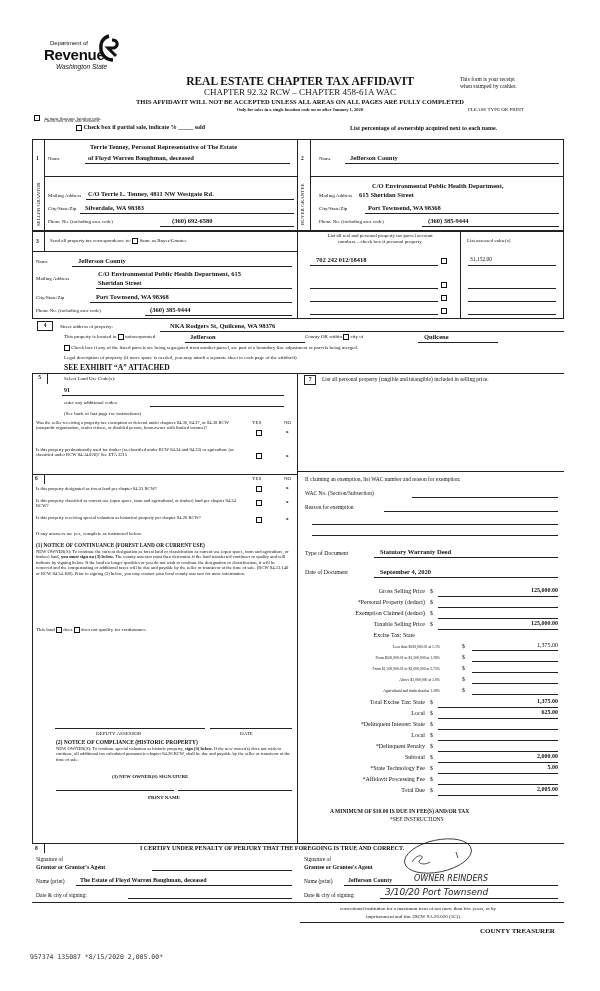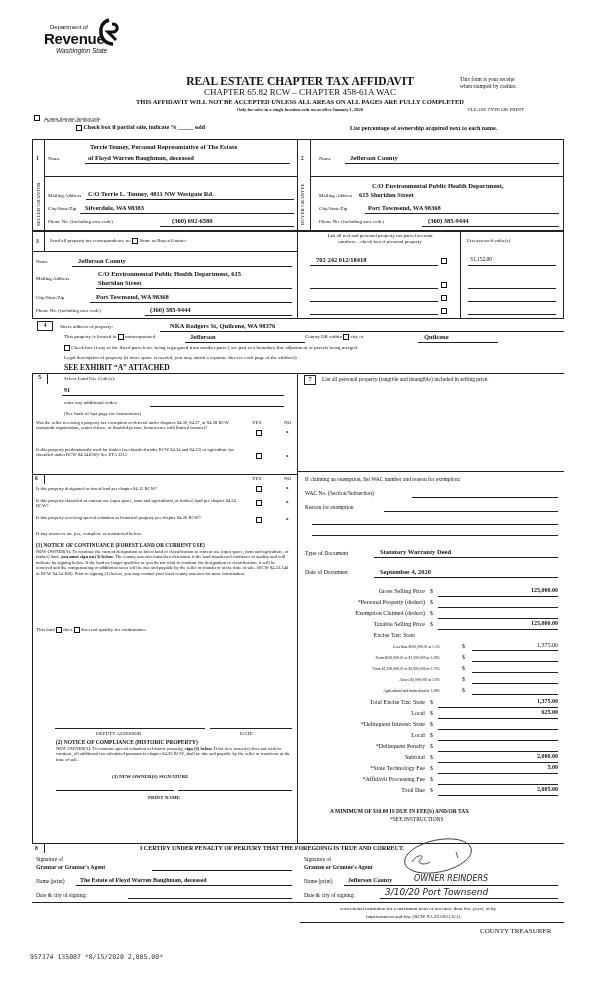--- a/index.html
+++ b/index.html
@@ -1,18 +1,18 @@
 <!DOCTYPE html>
 <html><head>
 <meta charset="utf-8">
 <style>
   * { box-sizing: border-box; margin: 0; padding: 0; }
   body { width: 600px; height: 991px; background: #fff; font-family: "Liberation Serif", serif; color: #111; position: relative; overflow: hidden; }
   .abs { position: absolute; }
-  .logo { left: 40px; top: 16px; width: 90px; height: 45px; }
+  .logo { left: 40px; top: 32px; width: 90px; height: 45px; }
   .logo .dept { position: absolute; left: 10px; top: 8px; font-family: "Liberation Sans", sans-serif; font-size: 6px; }
   .logo .rev { position: absolute; left: 4px; top: 14px; font-family: "Liberation Sans", sans-serif; font-size: 15px; font-weight: bold; letter-spacing: -0.3px; }
   .logo .wa { position: absolute; left: 16px; top: 31px; font-family: "Liberation Sans", sans-serif; font-size: 6.5px; font-style: italic; }
   .logo .mark { position: absolute; left: 58px; top: 2px; width: 22px; height: 28px; }
   .title { left: 0; width: 600px; top: 75px; text-align: center; font-size: 11.5px; font-weight: bold; }
   .subtitle { left: 0; width: 600px; top: 87px; text-align: center; font-size: 9px; }
   .warning { left: 0; width: 600px; top: 98px; text-align: center; font-size: 6.5px; font-weight: bold; }
   .onlyfor { left: 0; width: 600px; top: 107px; text-align: center; font-size: 4.5px; font-weight: bold; }
   .receipt { left: 460px; top: 76px; font-size: 5.5px; line-height: 7px; }
   .pleasetype { left: 468px; top: 107px; font-size: 5px; }
@@ -42,21 +42,21 @@
   <svg class="mark" viewBox="0 0 22 28">
     <path d="M11 2 C4 4 2 10 3 16 C4 22 9 26 15 26" stroke="#111" stroke-width="3.5" fill="none"></path>
     <path d="M14 6 C20 6 21 12 16 14 L10 14 L18 22" stroke="#111" stroke-width="3" fill="none"></path>
   </svg>
   <span class="dept">Department of</span>
   <span class="rev">Revenue</span>
   <span class="wa">Washington State</span>
 </div>
 
 <div class="abs title">REAL ESTATE CHAPTER TAX AFFIDAVIT</div>
-<div class="abs subtitle">CHAPTER 65.82 RCW – CHAPTER 458-61A WAC</div>
+<div class="abs subtitle">CHAPTER 92.32 RCW – CHAPTER 458-61A WAC</div>
 <div class="abs warning">THIS AFFIDAVIT WILL NOT BE ACCEPTED UNLESS ALL AREAS ON ALL PAGES ARE FULLY COMPLETED</div>
 <div class="abs onlyfor">Only for sales in a single location code on or after January 1, 2020</div>
 <div class="abs receipt">
   <div>This form is your receipt</div>
   <div>when stamped by cashier.</div>
 </div>
 <div class="abs pleasetype">PLEASE TYPE OR PRINT</div>
 
 <div class="abs" style="left:34px;top:108px;">
   <span class="box"></span>
@@ -374,15 +374,15 @@
 <div class="handwrite" style="left:414px;top:874px;">OWNER REINDERS</div>
 <div class="ul" style="left:344px;top:885px;width:214px;"></div>
 <div class="field" style="left:304px;top:892px;font-size:5.5px;">Date &amp; city of signing:</div>
 <div class="handwrite" style="left:385px;top:887px;font-size:9px;">3/10/20  Port Townsend</div>
 <div class="ul" style="left:380px;top:898px;width:178px;"></div>
 <div class="hline" style="left:32px;top:902px;width:532px;"></div>
 
 <div class="field" style="left:340px;top:906px;font-size:5px;">correctional institution for a maximum term of not more than five years, or by</div>
 <div class="field" style="left:366px;top:914px;font-size:5px;">imprisonment and fine (RCW 9A.20.020 (1C)).</div>
 <div class="hline" style="left:300px;top:922px;width:264px;"></div>
-<div class="field" style="left:480px;top:927px;font-size:7px;">COUNTY TREASURER</div>
+<div class="field" style="left:480px;top:927px;font-size:7px;font-weight:bold;">COUNTY TREASURER</div>
 
 <div class="stamp" style="left:30px;top:953px;">957374 135087 *8/15/2020 2,005.00*</div>
 
 </body></html>

